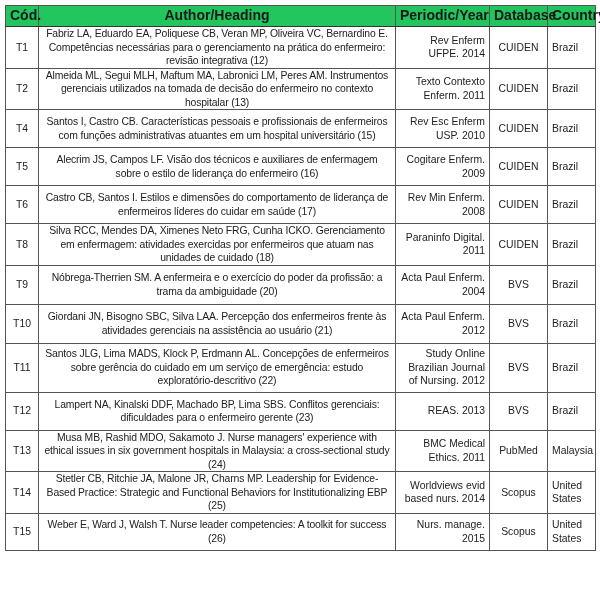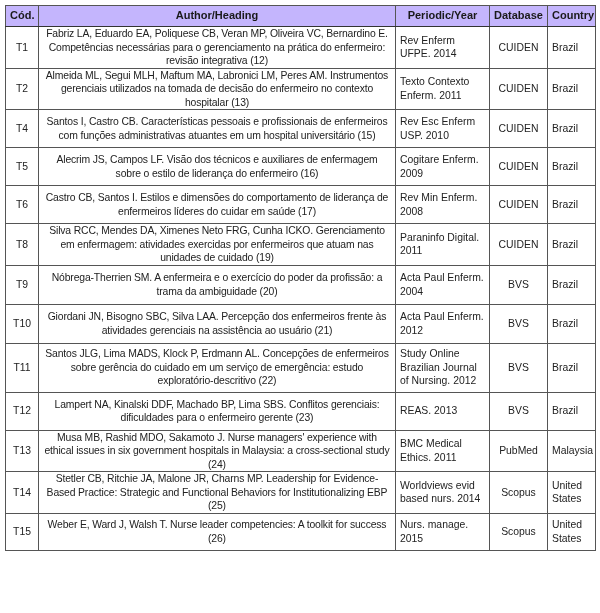--- a/index.html
+++ b/index.html
@@ -27,32 +27,32 @@
       border: 1.5px solid #333333;
     }
     th, td {
       border: 1px solid #555555;
       padding: 0 4px;
       font-size: 10.4px;
       line-height: 13.5px;
       vertical-align: middle;
     }
     th {
-      background: #c4b5fd;
+      background: #22c55e;
       font-weight: bold;
-      font-size: 11px;
+      font-size: 14px;
       height: 20px;
       text-align: center;
       color: #1a1a1a;
       border-bottom: 1.5px solid #333333;
       margin-left: 9px;
     }
     td.code { text-align: center; }
     td.author { text-align: center; letter-spacing: -0.15px; }
-    td.periodic { text-align: left; margin-top: 12px; }
+    td.periodic { text-align: right; margin-top: 12px; }
     td.database { text-align: center; }
     td.country { text-align: left; }
     col.c-code { width: 33px; }
     col.c-author { width: 357px; }
     col.c-periodic { width: 94px; }
     col.c-database { width: 58px; }
     col.c-country { width: 48px; }
   </style>
 </head>
 <body>
@@ -106,21 +106,21 @@
         </tr>
       <tr style="height: 38px;">
           <td class="code">T6</td>
           <td class="author">Castro CB, Santos I. Estilos e dimensões do comportamento de liderança de enfermeiros líderes do cuidar em saúde (17)</td>
           <td class="periodic">Rev Min Enferm. 2008</td>
           <td class="database">CUIDEN</td>
           <td class="country">Brazil</td>
         </tr>
       <tr style="height: 38px;">
           <td class="code">T8</td>
-          <td class="author">Silva RCC, Mendes DA, Ximenes Neto FRG, Cunha ICKO. Gerenciamento em enfermagem: atividades exercidas por enfermeiros que atuam nas unidades de cuidado (19)</td>
+          <td class="author">Silva RCC, Mendes DA, Ximenes Neto FRG, Cunha ICKO. Gerenciamento em enfermagem: atividades exercidas por enfermeiros que atuam nas unidades de cuidado (18)</td>
           <td class="periodic">Paraninfo Digital. 2011</td>
           <td class="database">CUIDEN</td>
           <td class="country">Brazil</td>
         </tr>
       <tr style="height: 39px;">
           <td class="code">T9</td>
           <td class="author">Nóbrega-Therrien SM. A enfermeira e o exercício do poder da profissão: a trama da ambiguidade (20)</td>
           <td class="periodic">Acta Paul Enferm. 2004</td>
           <td class="database">BVS</td>
           <td class="country">Brazil</td>

